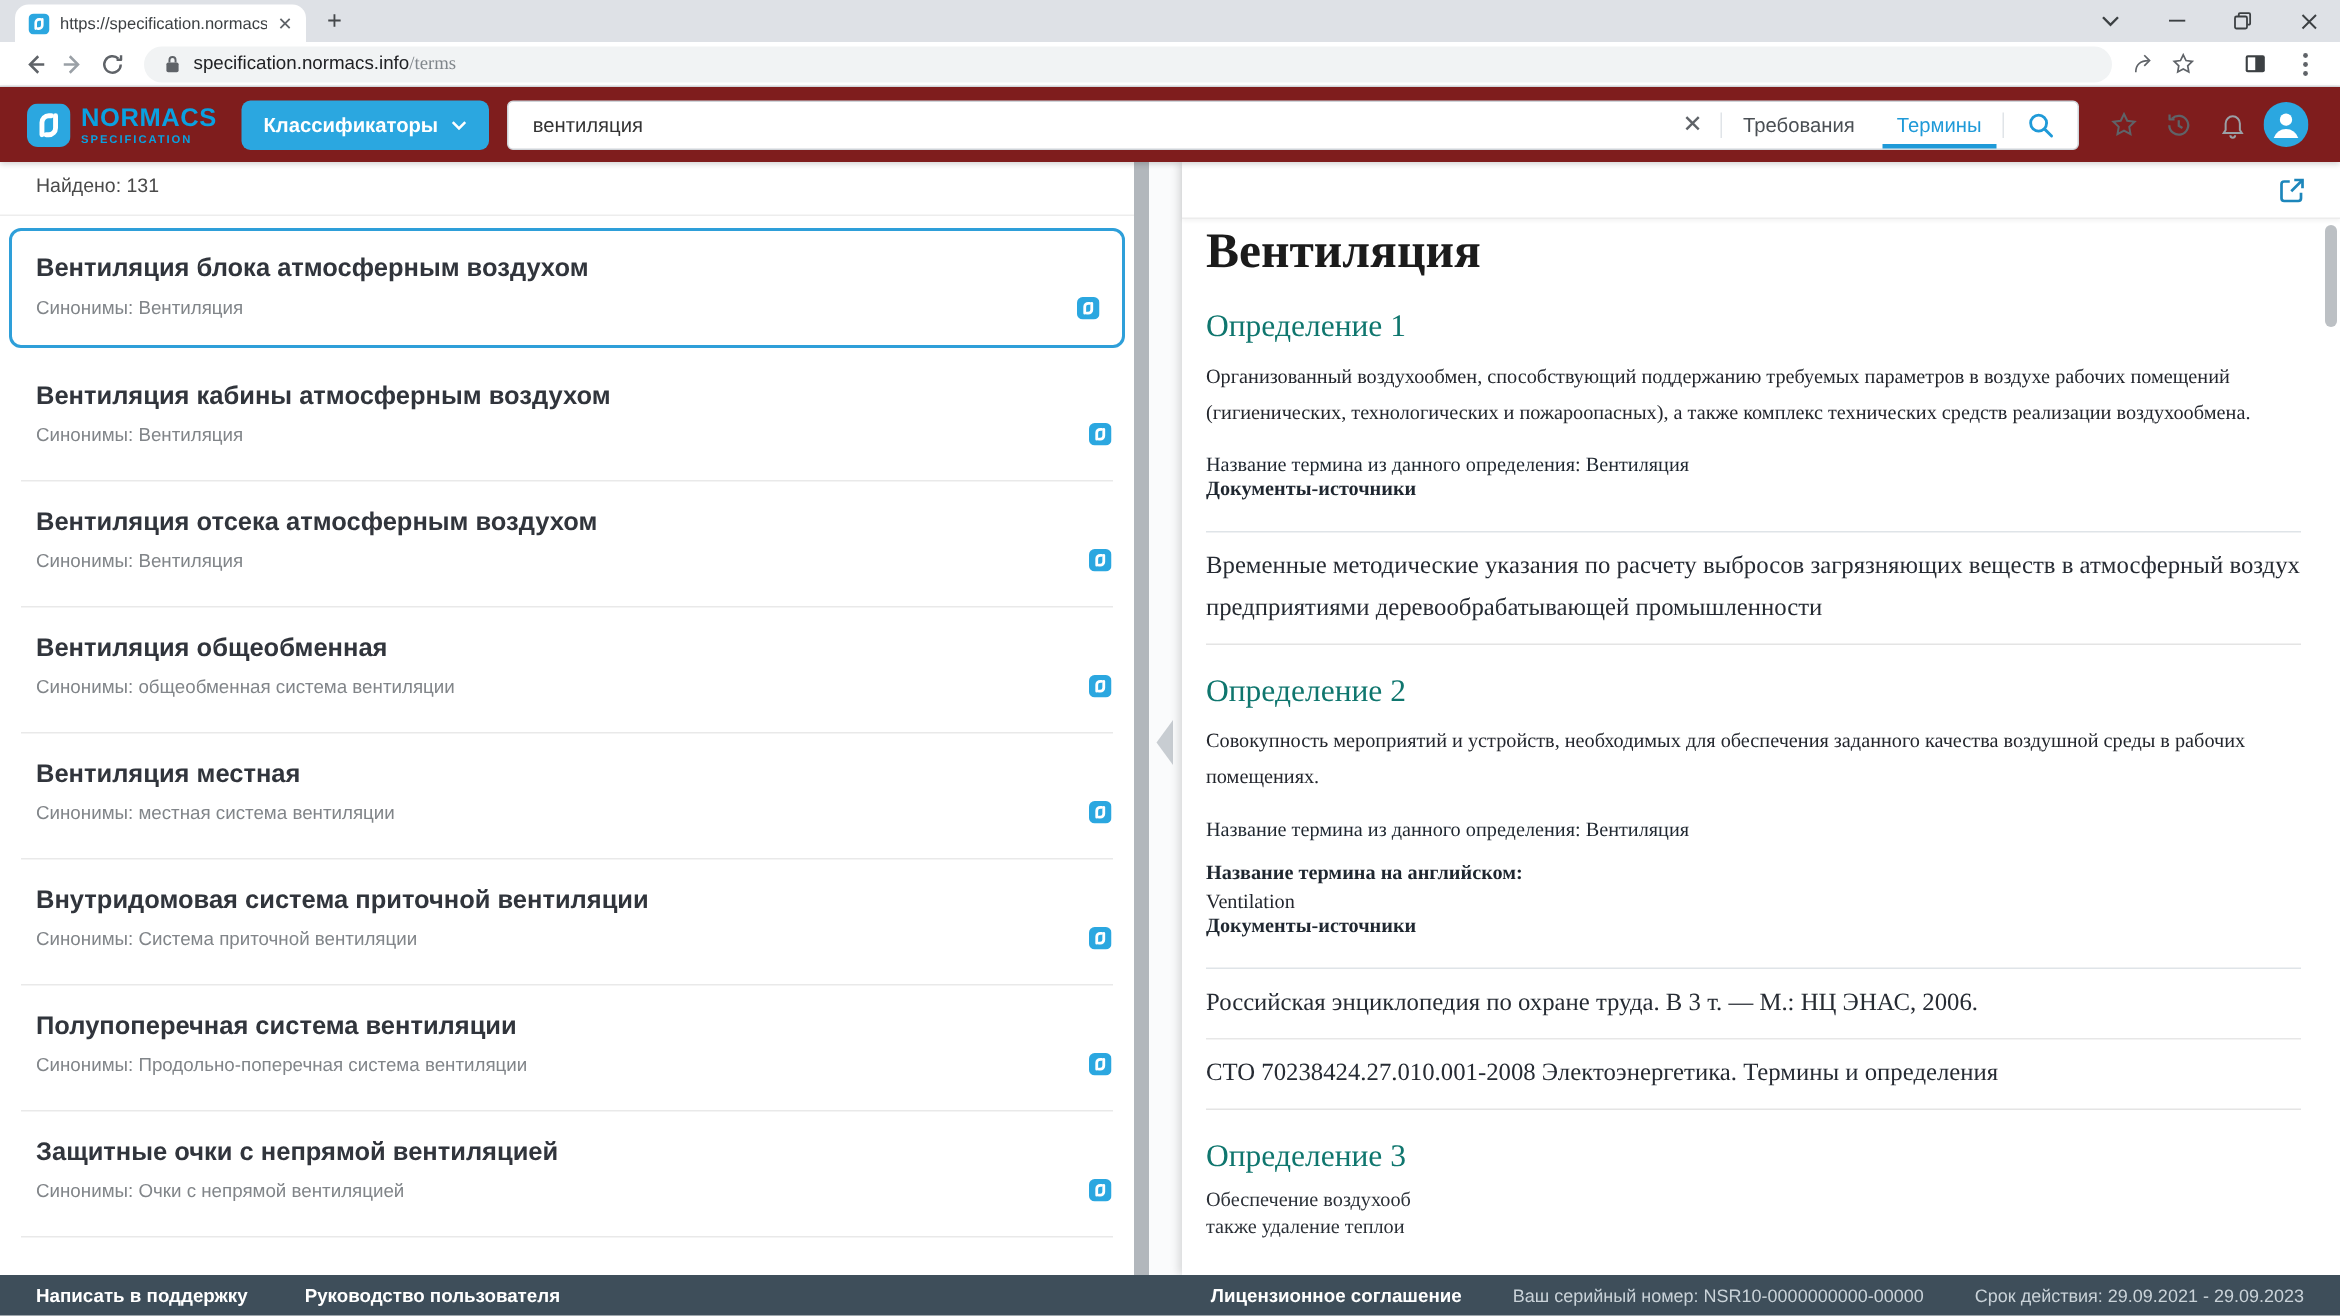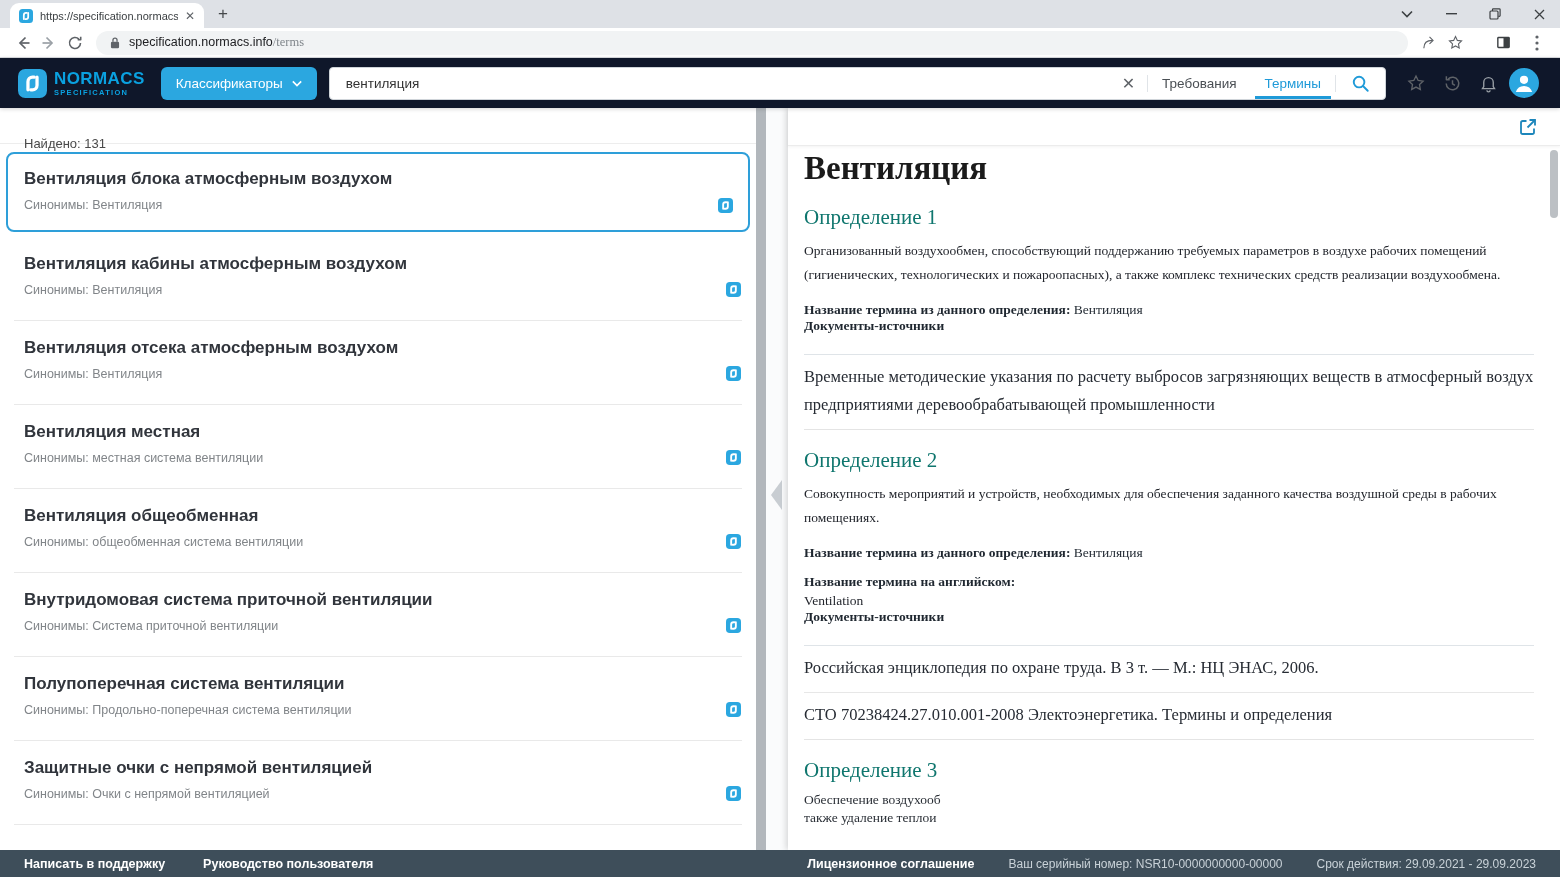--- a/index.html
+++ b/index.html
@@ -14,39 +14,39 @@
   .winctrl { position:absolute; right:14px; top:0; height:28px; display:flex; align-items:center; gap:30px; color:#3c4043; }
   .winbtn { width:14px; display:flex; justify-content:center; align-items:center; font-size:13px; }
 
   .toolbar { height:30px; background:#fff; display:flex; align-items:center; padding:0 10px; border-bottom:1px solid #dadce0; }
   .navbtn { width:26px; height:26px; display:flex; align-items:center; justify-content:center; }
   .urlbar { flex:1; height:24px; background:#f1f3f4; border-radius:13px; display:flex; align-items:center; padding:0 14px; gap:9px; margin:0 8px; font-size:12.5px; }
   .url-host { color:#202124; }
   .url-path { color:#80868b;font-family:Liberation Serif, serif; }
 
   
-  .site-header { height:50px; background:#0f172a; display:flex; align-items:center; padding:0 18px; box-shadow:0 1px 4px rgba(0,0,0,0.18); position:relative; z-index:6; }
+  .site-header { height:50px; background:#7f1d1d; display:flex; align-items:center; padding:0 18px; box-shadow:0 1px 4px rgba(0,0,0,0.18); position:relative; z-index:6; }
   .logo { display:flex; align-items:center; gap:7px; }
   .logo-name { font-size:17px; font-weight:bold; color:#0aa1e0; letter-spacing:.4px; line-height:1; }
   .logo-sub { font-size:7.5px; font-weight:bold; color:#0aa1e0; letter-spacing:1.3px; line-height:1; margin-top:2px; }
-  .classifiers-btn { background:#2ba7e0; color:#fff; font-weight:normal; font-size:13.5px; height:33px; border-radius:6px; padding:0 15px; display:flex; align-items:center; gap:9px; margin-left:16px; cursor:pointer; white-space:nowrap; }
+  .classifiers-btn { background:#2ba7e0; color:#fff; font-weight:bold; font-size:13.5px; height:33px; border-radius:6px; padding:0 15px; display:flex; align-items:center; gap:9px; margin-left:16px; cursor:pointer; white-space:nowrap; }
   .searchbox { flex:1; height:33px; border:1px solid #cfd4d9; border-radius:4px; display:flex; align-items:stretch; margin:0 12px; background:#fff; }
   .search-input { flex:1; border:none; outline:none; font-size:13.5px; color:#333; padding-left:16px; font-family:"Liberation Sans",sans-serif; background:transparent; }
   .clear-x { display:flex; align-items:center; padding:0 12px; color:#5f6368; font-size:16px; cursor:pointer; }
   .vdiv { width:1px; background:#e0e4e8; margin:7px 0; }
   .mode { display:flex; align-items:center; padding:0 14px; font-size:13.5px; color:#4a4f54; cursor:pointer; position:relative; }
   .mode.active { color:#1f9ad8; }
   .mode.active::after { content:""; position:absolute; left:4px; right:4px; bottom:0; height:3px; background:#1f9ad8; }
   .search-btn { display:flex; align-items:center; padding:0 15px; cursor:pointer; }
   .hicon { width:36px; height:34px; display:flex; align-items:center; justify-content:center; cursor:pointer; }
 
   
   .main { position:absolute; top:108px; bottom:27px; left:0; right:0; display:flex; background:#fff; }
   .left-panel { width:756px; display:flex; flex-direction:column; overflow:hidden; }
-  .results-head { height:36px; padding:28px 24px 0; font-size:13px; color:#4a4a4a; border-bottom:1px solid #ededed; flex:none; }
+  .results-head { height:36px; padding:8px 24px 0; font-size:13px; color:#4a4a4a; border-bottom:1px solid #ededed; flex:none; }
   .list { flex:1; overflow:hidden; padding-top:8px; }
   .card-selected { margin:0 6px 4px; height:80px; border:2px solid #2e9fd9; border-radius:8px; padding:15px 16px 0; position:relative; cursor:pointer; }
   .item { height:84px; padding:18px 24px 0; position:relative; cursor:pointer; }
   .item + .item::before { content:""; position:absolute; top:0; left:14px; right:14px; height:1px; background:#e9e9e9; }
   .item-partial { height:18px; overflow:hidden; padding:16px 24px 0; position:relative; cursor:pointer; }
   .item-partial::before { content:""; position:absolute; top:0; left:14px; right:14px; height:1px; background:#e9e9e9; }
   .item-title { font-size:17px; font-weight:bold; color:#31353c; }
   .item-syn { font-size:12.5px; color:#818589; margin-top:9px; }
   .item-icon { position:absolute; right:15px; top:44px; }
   .item .item-icon { top:46px; }
@@ -56,21 +56,21 @@
   .collapse-tri { position:absolute; top:372px; left:5px; width:0; height:0; border-top:15px solid transparent; border-bottom:15px solid transparent; border-right:11px solid #c8cdd2; cursor:pointer; }
 
   .right-panel { flex:1; background:#fff; box-shadow:-2px 0 6px rgba(0,0,0,0.15); display:flex; flex-direction:column; position:relative; }
   .detail-toolbar { height:38px; border-bottom:1px solid #ececec; box-shadow:0 1px 3px rgba(0,0,0,0.05); display:flex; align-items:center; justify-content:flex-end; padding:0 22px; flex:none; }
   .detail-scroll { flex:1; overflow:hidden; padding:2px 26px 0 16px; }
   .right-scrollthumb { position:absolute; right:2px; top:42px; width:8px; height:68px; background:#bcc0c4; border-radius:4px; cursor:pointer; }
   .detail-title { font-family:"Liberation Serif",serif; font-size:33px; font-weight:bold; color:#1b1b1b; margin:2px 0 8px; }
   .def-h { font-family:"Liberation Serif",serif; font-size:21px; color:#0f766e; margin-top:18px; }
   .def-body { font-family:"Liberation Serif",serif; font-size:13.5px; line-height:1.78; color:#23262d; margin-top:9px; max-width:745px; }
   .term-line { font-family:"Liberation Serif",serif; font-size:13.5px; color:#1f2730; margin-top:15px; }
-  .term-line .lbl { font-weight:bold; }
+  .term-line .lbl { font-weight:normal; }
   .eng-label { font-family:"Liberation Serif",serif; font-size:13.5px; font-weight:bold; color:#1f2730; margin-top:13px; }
   .eng-val { font-family:"Liberation Serif",serif; font-size:13.5px; color:#23262d; margin-top:3px; }
   .docs-label { font-family:"Liberation Serif",serif; font-size:13.5px; font-weight:bold; color:#1f2730; padding-bottom:20px; border-bottom:1px solid #dfe4e8; }
   .doc { font-family:"Liberation Serif",serif; font-size:16.5px; line-height:1.7; color:#262b33; padding:8px 0 10px; cursor:pointer; }
   .doc + .doc { border-top:1px solid #e7e7e7; }
   .block-div { height:1px; background:#e4e4e4; }
   .partial-line { font-family:"Liberation Serif",serif; font-size:13.5px; color:#2a2f36; line-height:1.3; }
   .partial-wrap { margin-top:8px; }
 
   
@@ -271,34 +271,34 @@
         <span class="item-icon">
             <svg width="15" height="15" viewBox="0 0 32 32">
               <rect width="32" height="32" rx="8" fill="#2ba7e0"></rect>
               <path d="M11 23 V14 a5 5 0 0 1 5-5 h2" stroke="#fff" stroke-width="4" fill="none" stroke-linecap="round"></path>
               <path d="M21 9 v9 a5 5 0 0 1 -5 5 h-2" stroke="#fff" stroke-width="4" fill="none" stroke-linecap="round"></path>
             </svg>
           </span>
       </div>
 
       <div class="item">
+        <div class="item-title">Вентиляция общеобменная</div>
+        <div class="item-syn">Синонимы: общеобменная система вентиляции</div>
+        <span class="item-icon">
+            <svg width="15" height="15" viewBox="0 0 32 32">
+              <rect width="32" height="32" rx="8" fill="#2ba7e0"></rect>
+              <path d="M11 23 V14 a5 5 0 0 1 5-5 h2" stroke="#fff" stroke-width="4" fill="none" stroke-linecap="round"></path>
+              <path d="M21 9 v9 a5 5 0 0 1 -5 5 h-2" stroke="#fff" stroke-width="4" fill="none" stroke-linecap="round"></path>
+            </svg>
+          </span>
+      </div>
+
+      <div class="item">
         <div class="item-title">Вентиляция местная</div>
         <div class="item-syn">Синонимы: местная система вентиляции</div>
-        <span class="item-icon">
-            <svg width="15" height="15" viewBox="0 0 32 32">
-              <rect width="32" height="32" rx="8" fill="#2ba7e0"></rect>
-              <path d="M11 23 V14 a5 5 0 0 1 5-5 h2" stroke="#fff" stroke-width="4" fill="none" stroke-linecap="round"></path>
-              <path d="M21 9 v9 a5 5 0 0 1 -5 5 h-2" stroke="#fff" stroke-width="4" fill="none" stroke-linecap="round"></path>
-            </svg>
-          </span>
-      </div>
-
-      <div class="item">
-        <div class="item-title">Вентиляция общеобменная</div>
-        <div class="item-syn">Синонимы: общеобменная система вентиляции</div>
         <span class="item-icon">
             <svg width="15" height="15" viewBox="0 0 32 32">
               <rect width="32" height="32" rx="8" fill="#2ba7e0"></rect>
               <path d="M11 23 V14 a5 5 0 0 1 5-5 h2" stroke="#fff" stroke-width="4" fill="none" stroke-linecap="round"></path>
               <path d="M21 9 v9 a5 5 0 0 1 -5 5 h-2" stroke="#fff" stroke-width="4" fill="none" stroke-linecap="round"></path>
             </svg>
           </span>
       </div>
 
       <div class="item">

